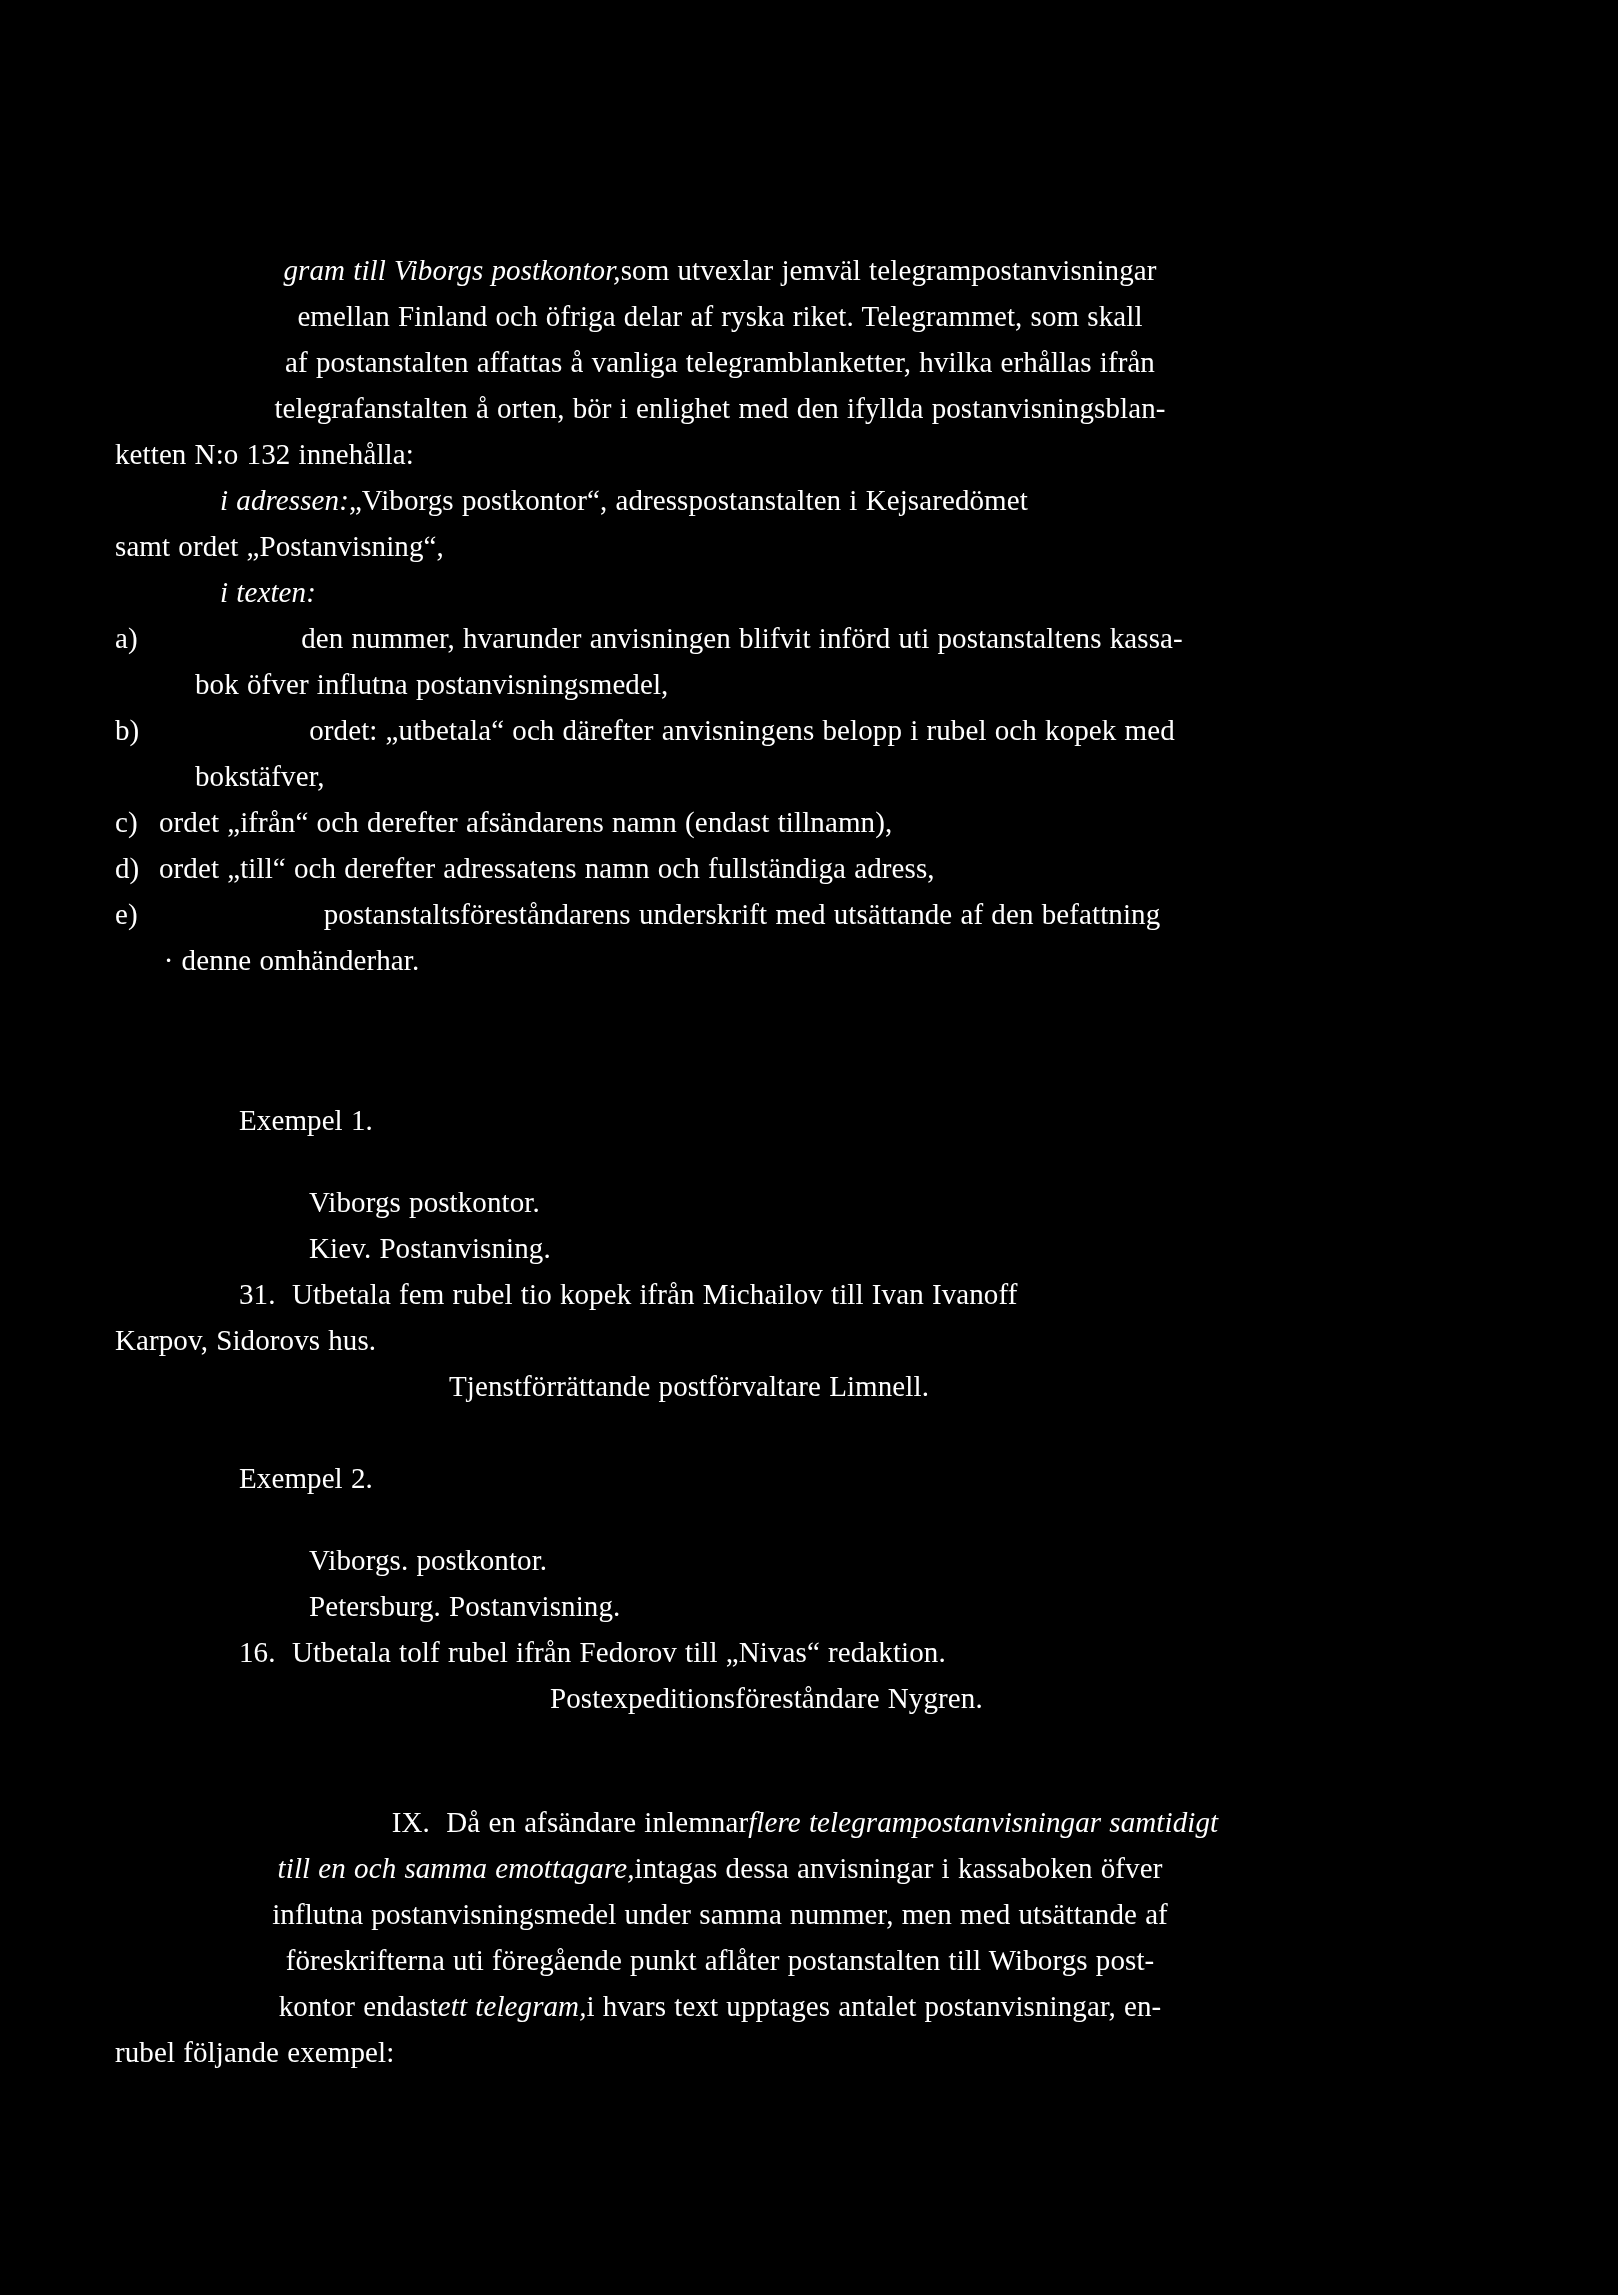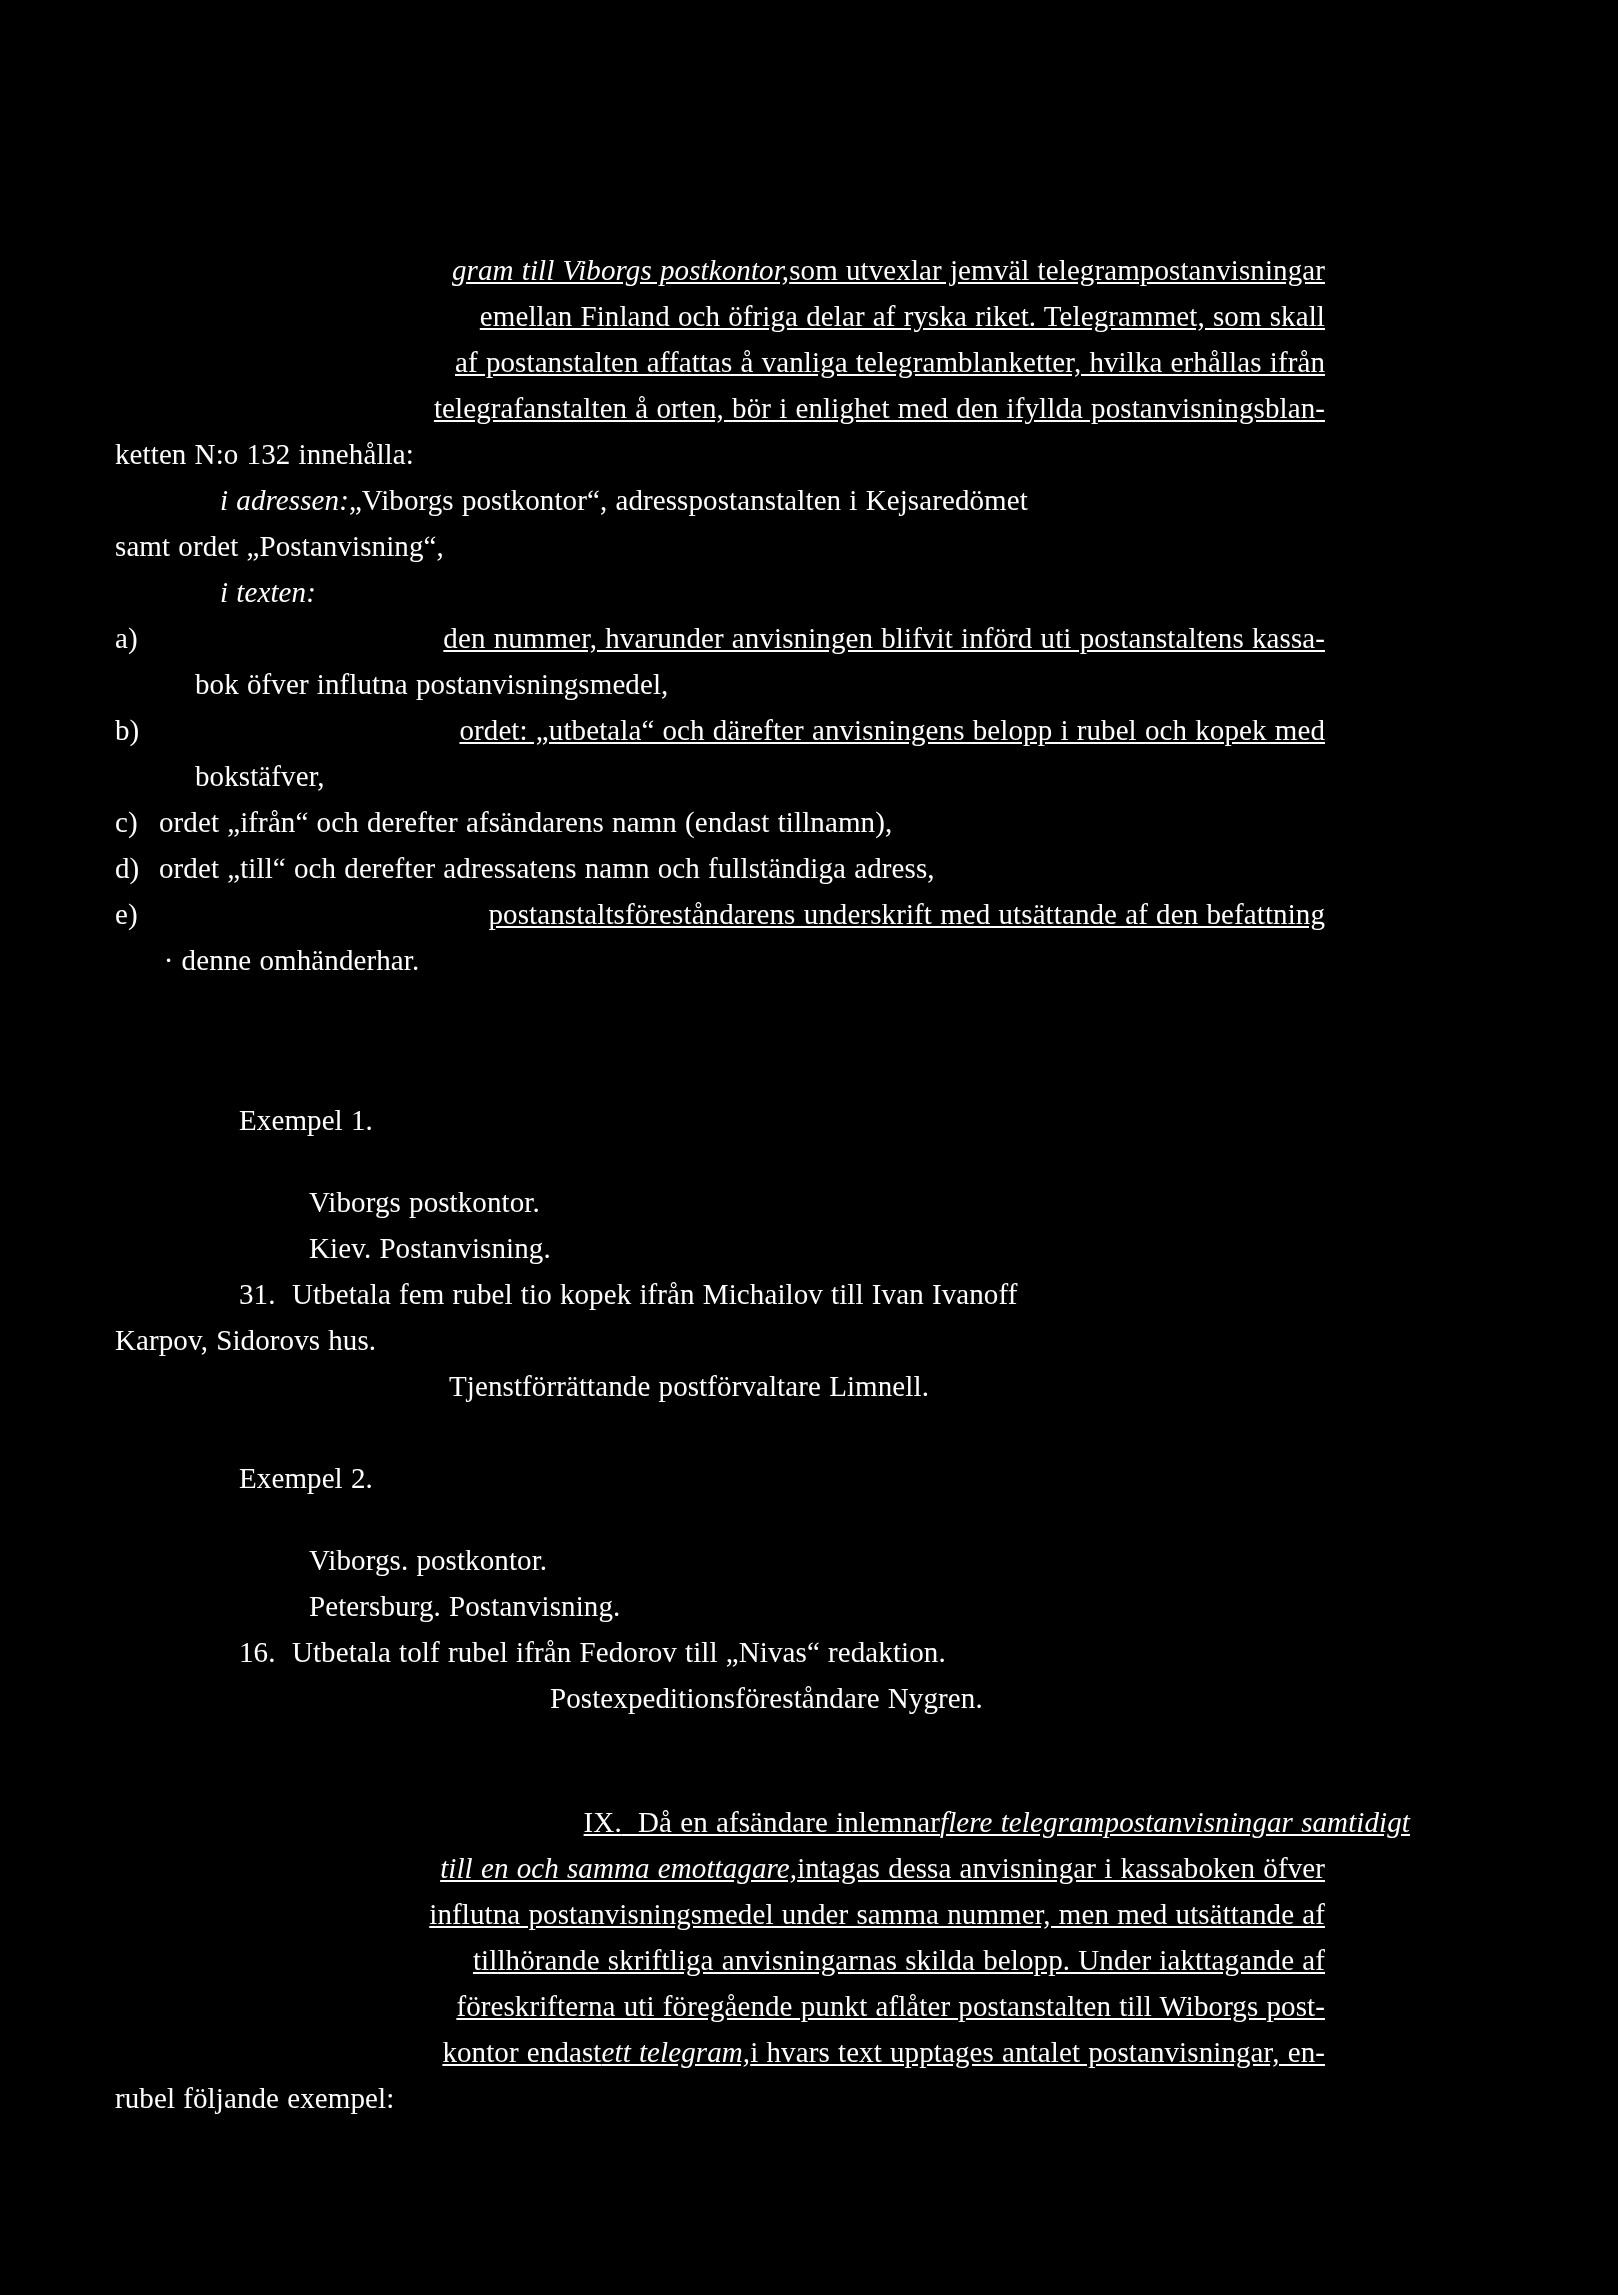--- a/index.html
+++ b/index.html
@@ -40,24 +40,23 @@
     text-align: justify;
     text-justify: inter-word;
     margin: 0;
   }
 
   em, .it { font-style: italic; }
 
   
   .ln {
     display: flex;
-    justify-content: flex-end;
+    justify-content: center;
     white-space: nowrap;
     width: 100%;
-    text-decoration: underline;
   }
   .ln.last { display: block; white-space: nowrap; width: auto; }
   .ln > span { display: inline-block; }
 
   
   .alist {
     margin: 0;
     padding: 0;
     list-style: none;
   }
@@ -209,23 +208,20 @@
           <span class="it">flere  telegrampostanvisningar  samtidigt</span>
       </div>
       <div class="ln">
         <span class="it">till  en  och  samma  emottagare,</span>
           <span> intagas  dessa  anvisningar  i  kassaboken  öfver</span>
       </div>
       <div class="ln">
         <span>influtna postanvisningsmedel under samma nummer,  men med utsättande af</span>
       </div>
       <div class="ln">
-        <span>tillhörande  skriftliga  anvisningarnas  skilda  belopp.   Under  iakttagande  af</span>
-      </div>
-      <div class="ln">
         <span>föreskrifterna  uti  föregående  punkt  aflåter  postanstalten  till  Wiborgs  post-</span>
       </div>
       <div class="ln">
         <span>kontor  endast </span>
           <span class="it">ett  telegram,</span>
           <span> i hvars  text  upptages  antalet  postanvisningar, en-</span>
       </div>
       <div class="ln last">
         <span>rubel  följande  exempel:</span>
       </div>

